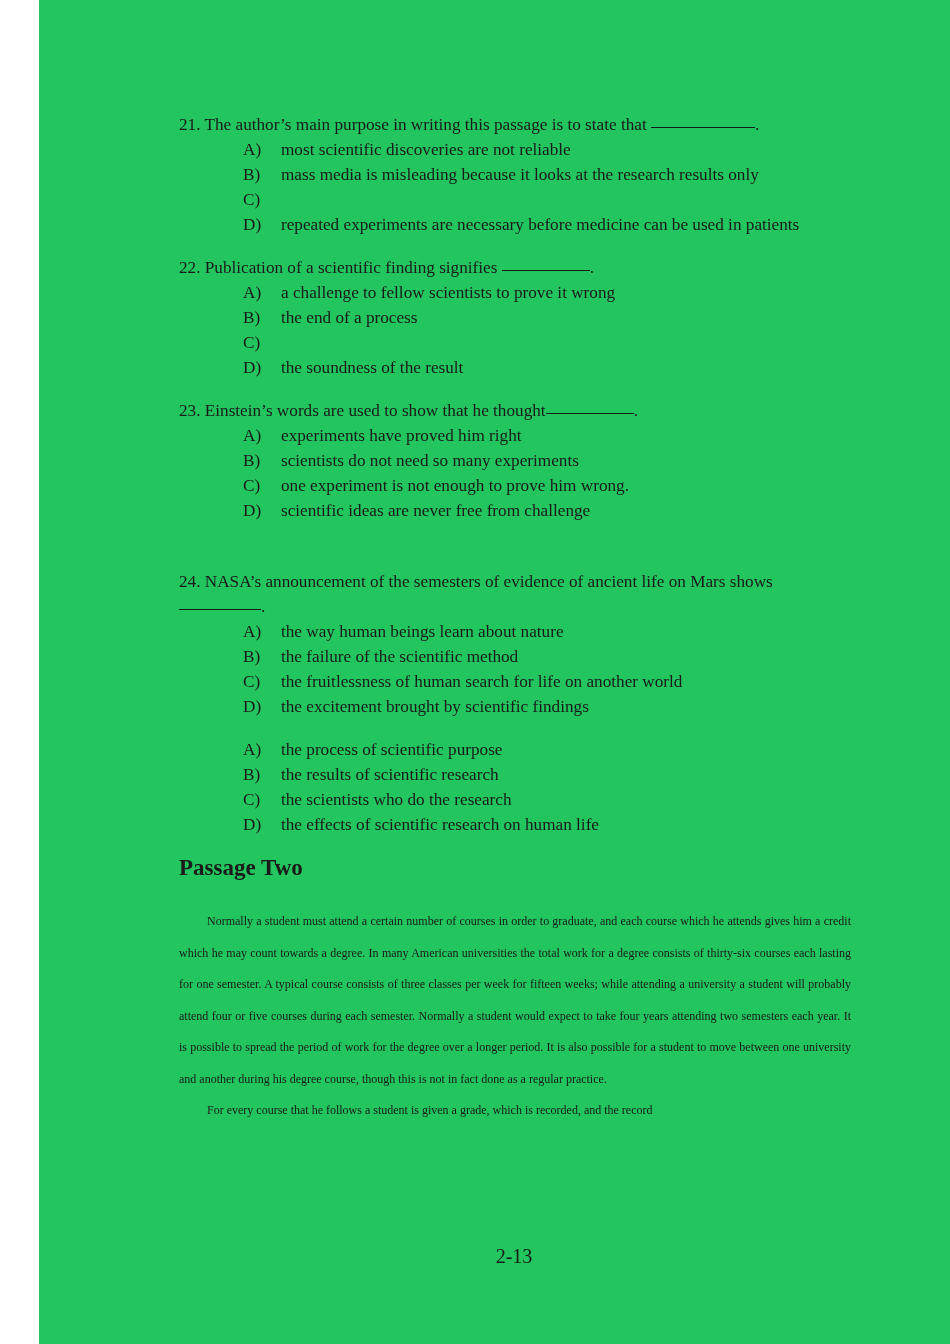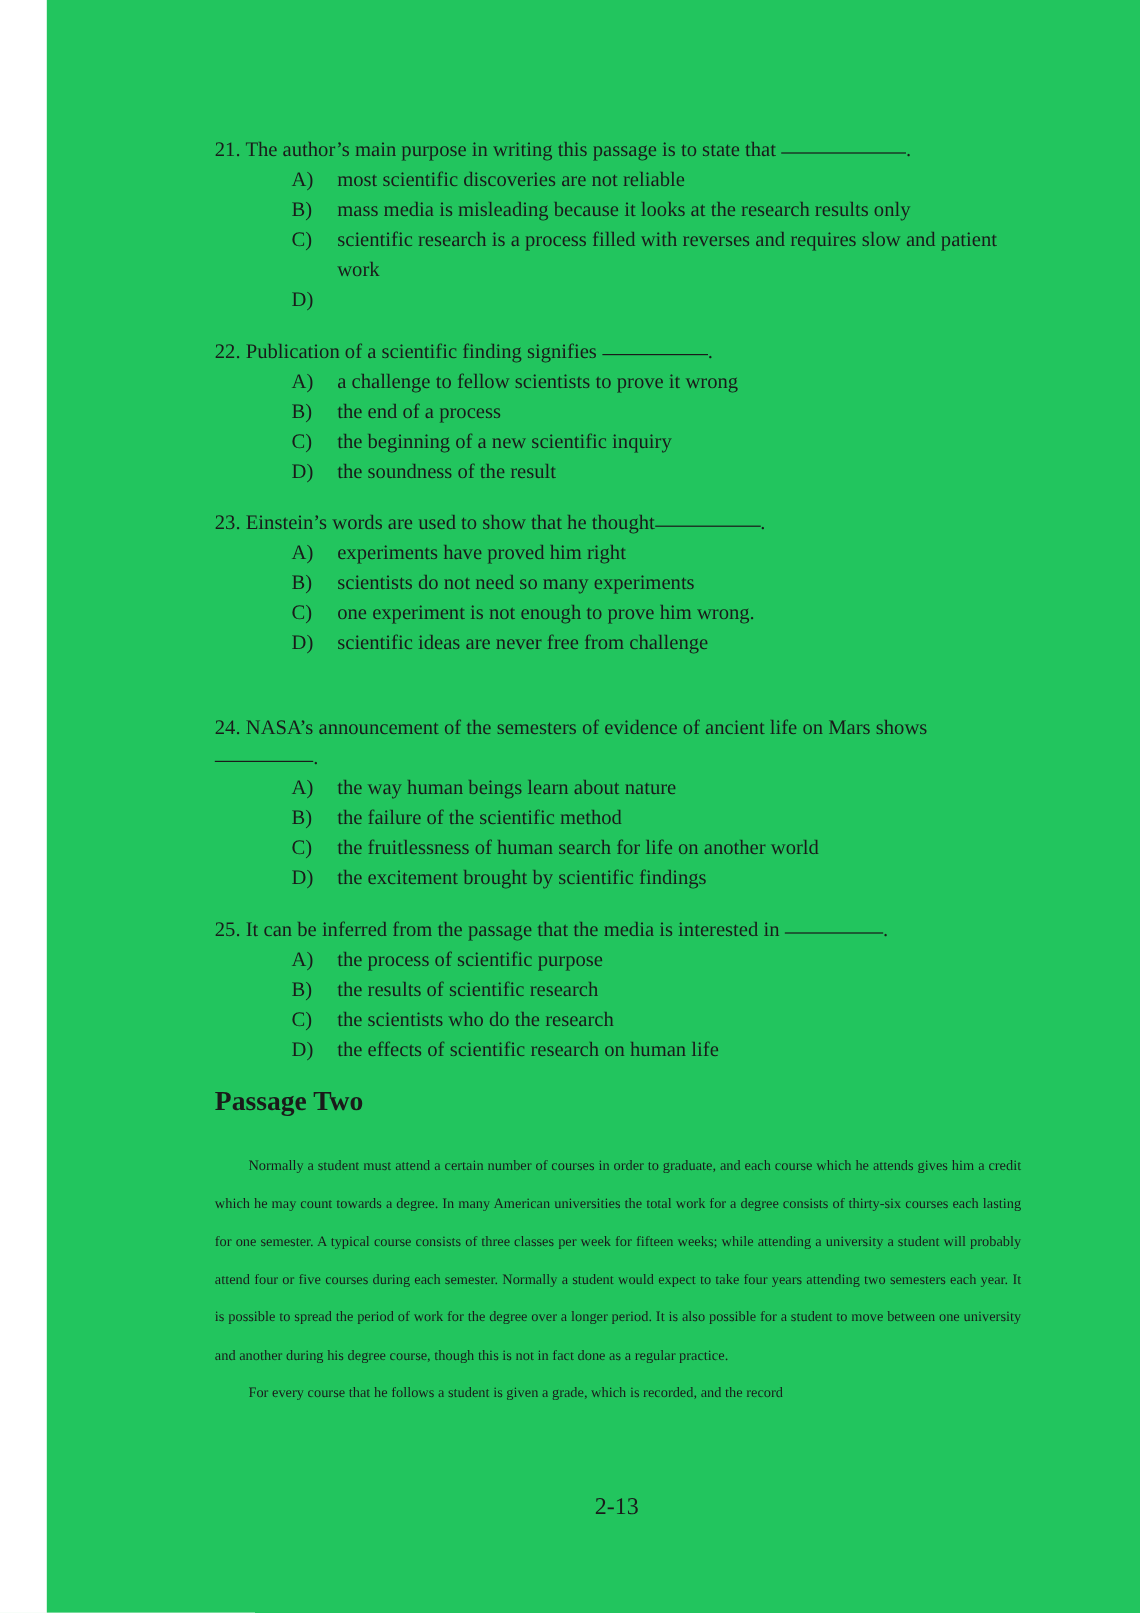--- a/index.html
+++ b/index.html
@@ -112,42 +112,41 @@
         <li class="option">
             <span class="option-letter">A)</span>
             <span class="option-text">most scientific discoveries are not reliable</span>
           </li>
         <li class="option">
             <span class="option-letter">B)</span>
             <span class="option-text">mass media is misleading because it looks at the research results only</span>
           </li>
         <li class="option">
             <span class="option-letter">C)</span>
-            <span class="option-text">scientific research is a process filled with reverses and requires slow and patient work</span>
-          </li>
-        <li class="option">
-            <span class="option-letter">D)</span>
+          </li>
+        <li class="option">
+            <span class="option-letter">D)</span>
+            <span class="option-text">repeated experiments are necessary before medicine can be used in patients</span>
           </li>
       </ul>
     </div>
 
     <div class="question-block">
       <p class="question-stem"><span>22.</span> <span>Publication of a scientific finding signifies </span><span class="blank-line blank-w-lg"></span><span>.</span></p>
       <ul class="options">
         <li class="option">
             <span class="option-letter">A)</span>
             <span class="option-text">a challenge to fellow scientists to prove it wrong</span>
           </li>
         <li class="option">
             <span class="option-letter">B)</span>
             <span class="option-text">the end of a process</span>
           </li>
         <li class="option">
             <span class="option-letter">C)</span>
-            <span class="option-text">the beginning of a new scientific inquiry</span>
           </li>
         <li class="option">
             <span class="option-letter">D)</span>
             <span class="option-text">the soundness of the result</span>
           </li>
       </ul>
     </div>
 
     <div class="question-block extra-gap">
       <p class="question-stem"><span>23.</span> <span>Einstein’s words are used to show that he thought</span><span class="blank-line blank-w-lg"></span><span>.</span></p>
@@ -187,21 +186,20 @@
             <span class="option-text">the fruitlessness of human search for life on another world</span>
           </li>
         <li class="option">
             <span class="option-letter">D)</span>
             <span class="option-text">the excitement brought by scientific findings</span>
           </li>
       </ul>
     </div>
 
     <div class="question-block">
-      <p class="question-stem"><span>25.</span> <span>It can be inferred from the passage that the media is interested in </span><span class="blank-line blank-w-md"></span><span>.</span></p>
       <ul class="options">
         <li class="option">
             <span class="option-letter">A)</span>
             <span class="option-text">the process of scientific purpose</span>
           </li>
         <li class="option">
             <span class="option-letter">B)</span>
             <span class="option-text">the results of scientific research</span>
           </li>
         <li class="option">

